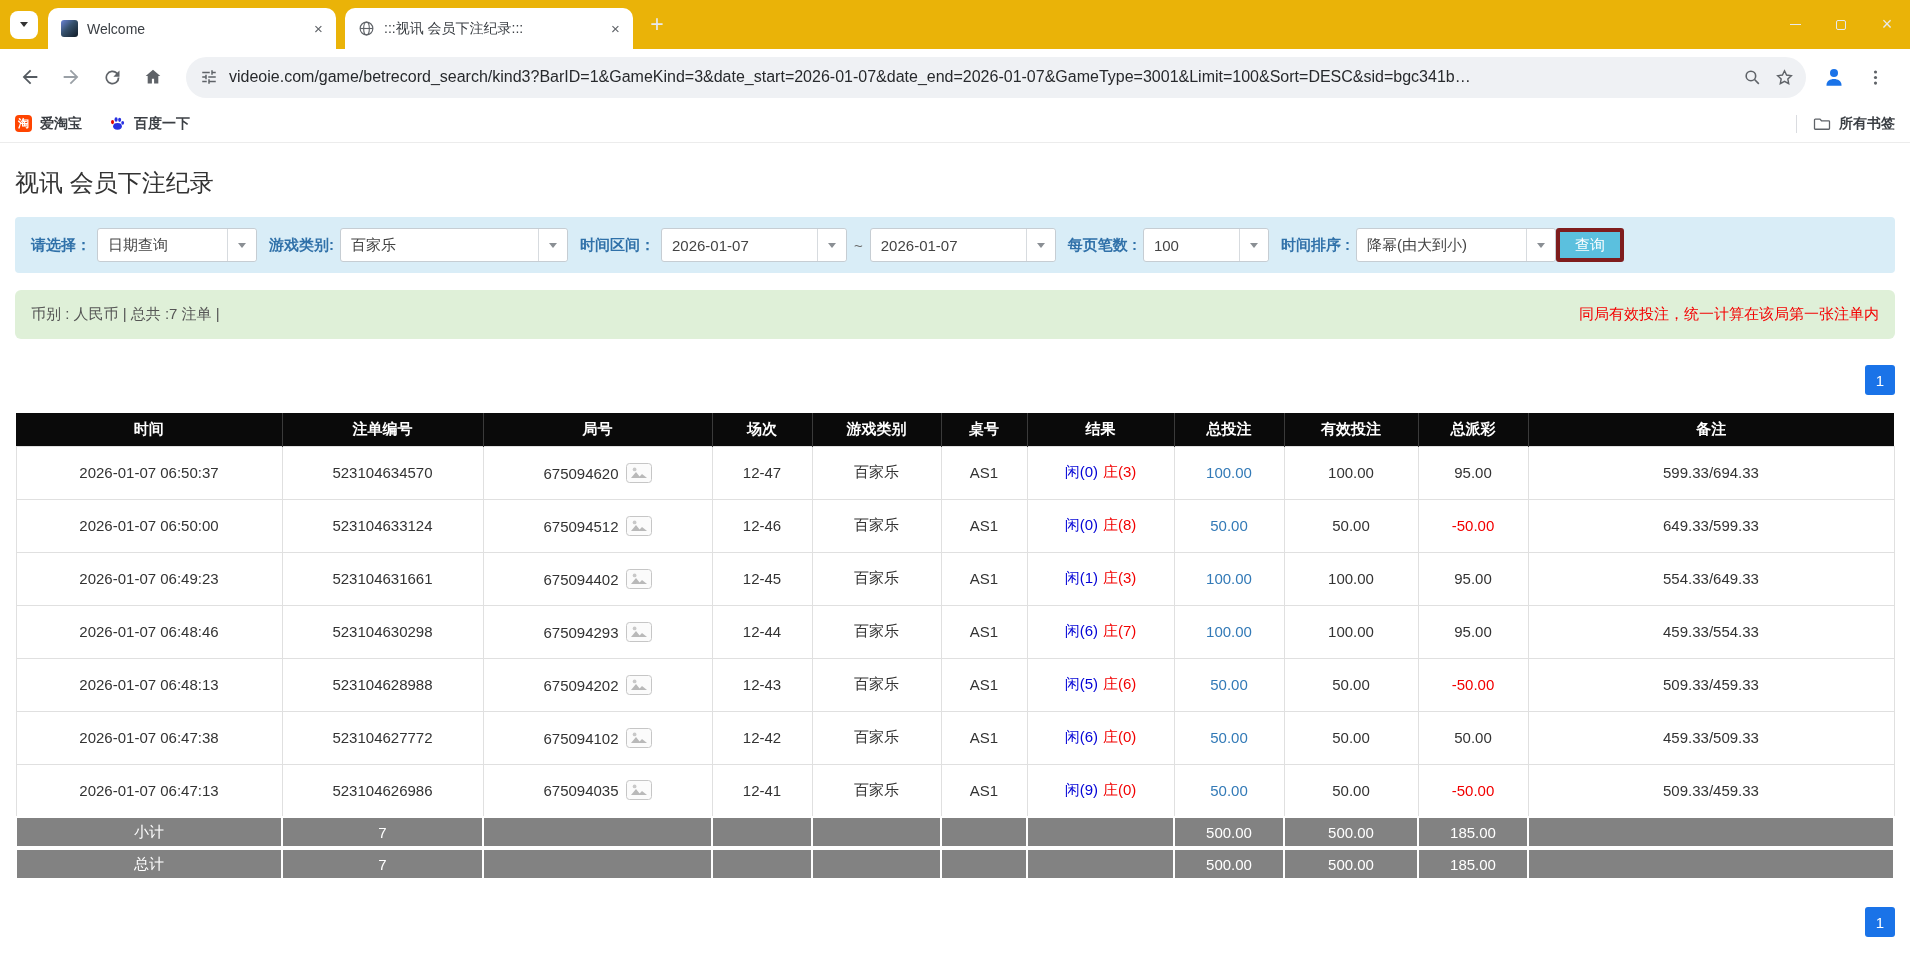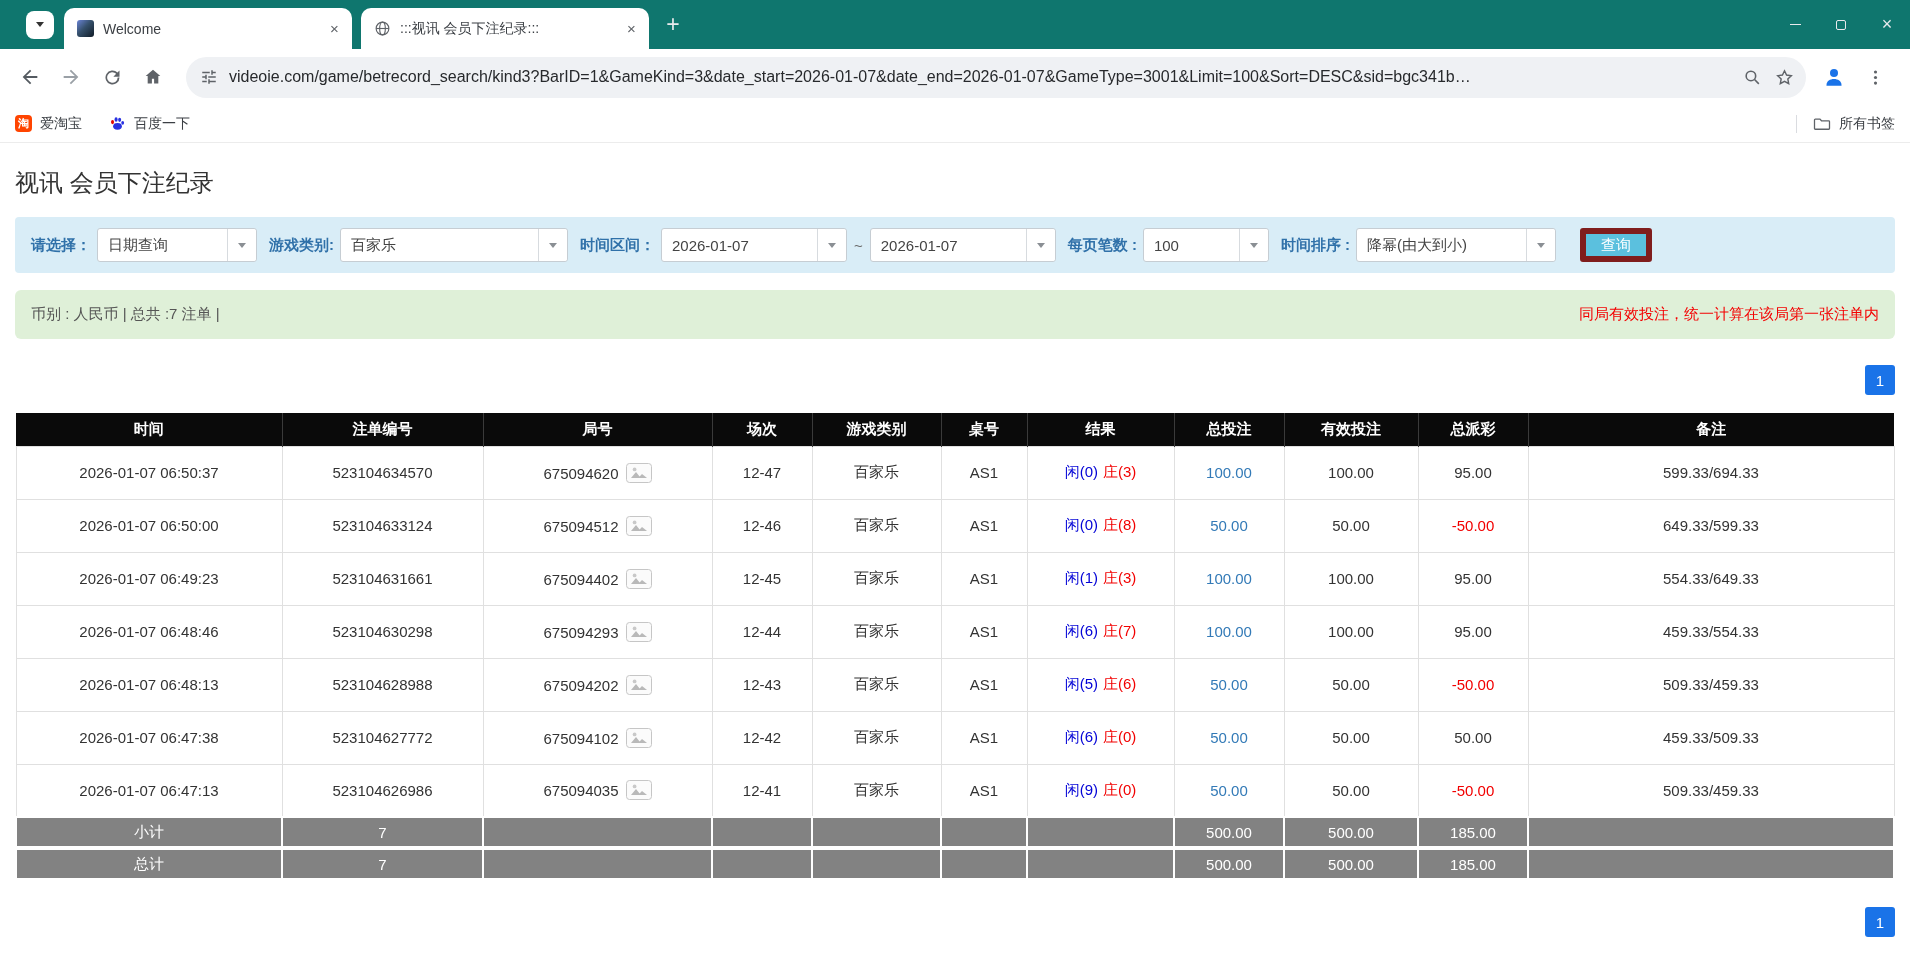--- a/index.html
+++ b/index.html
@@ -4,21 +4,21 @@
 <style>
   * { box-sizing: border-box; }
   html,body { margin:0; padding:0; }
   body {
     width:1910px; height:968px; overflow:hidden;
     background:#fff;
     font-family:"Liberation Sans","DejaVu Sans",sans-serif;
   }
 
   
-  .tabstrip { height:49px; background:#0f766e; display:flex; align-items:flex-end; padding-left:26px; }
+  .tabstrip { height:49px; background:#eab308; display:flex; align-items:flex-end; padding-left:10px; }
   .tab-search-btn { width:28px; height:28px; background:#fff; border-radius:8px; display:flex; align-items:center; justify-content:center; align-self:center; margin-right:10px; }
   .chev-down { width:0; height:0; border-left:4.5px solid transparent; border-right:4.5px solid transparent; border-top:5.5px solid #333; }
   .tab { width:288px; height:41px; background:#fff; border-radius:10px 10px 0 0; display:flex; align-items:center; padding:0 8px 0 13px; margin-right:9px; }
   .tab-favicon { width:17px; height:17px; margin-right:9px; flex:0 0 auto; }
   .fav-photo { border-radius:3px; background:linear-gradient(135deg,#6b84d6 0%,#35506b 45%,#101b26 100%); }
   .tab-title { flex:1; font-size:14px; color:#3b3f44; white-space:nowrap; overflow:hidden; }
   .tab-close { width:19px; height:19px; border-radius:50%; display:flex; align-items:center; justify-content:center; color:#5f6368; font-size:15px; flex:0 0 auto; }
   .tab-close::before { content:"×"; }
   .new-tab-btn { width:30px; height:30px; align-self:center; display:flex; align-items:center; justify-content:center; color:#e8eaed; font-size:23px; font-weight:300; }
   .new-tab-btn::before { content:"+"; }
@@ -29,21 +29,21 @@
   .g-close { color:#e8eaed; font-size:18px; }
   .g-close::before { content:"×"; }
 
   .toolbar { height:56px; background:#fff; display:flex; align-items:center; padding:0 12px; }
   .nav-btn { width:36px; height:36px; border-radius:50%; display:flex; align-items:center; justify-content:center; margin-right:5px; flex:0 0 auto; }
   .omnibox { flex:1; min-width:0; height:41px; background:#eff1f4; border-radius:21px; display:flex; align-items:center; padding:0 6px 0 14px; margin:0 10px; }
   .tune-wrap { margin-right:11px; display:flex; }
   .url-text { flex:1; min-width:0; font-size:16px; color:#27292c; white-space:nowrap; overflow:hidden; }
   .omni-icon { width:32px; height:32px; border-radius:50%; display:flex; align-items:center; justify-content:center; flex:0 0 auto; }
 
-  .bookmarks-bar { height:38px; background:#fff; border-bottom:1px solid #ececec; display:flex; align-items:center; padding:0 15px; font-size:14px; color:#3b3f44; }
+  .bookmarks-bar { height:38px; background:#fff; border-bottom:1px solid #ececec; display:flex; align-items:center; padding:0 15px; font-size:14px; color:#3b3f44;font-weight:bold; }
   .bm-item { display:flex; align-items:center; margin-right:27px; }
   .bm-ico { width:17px; height:17px; margin-right:8px; display:flex; align-items:center; justify-content:center; flex:0 0 auto; }
   .taobao-ico { background:#ff4400; border-radius:4px; color:#fff; font-size:11px; font-weight:700; }
   .taobao-ico::before { content:"淘"; }
   .bm-right { margin-left:auto; display:flex; align-items:flex-end; }
   .bm-divider { width:1px; height:18px; background:#dadce0; margin-right:16px; }
   .folder-wrap { margin-right:8px; display:flex; }
 
   
   .page { padding:0 15px; }
@@ -51,21 +51,21 @@
 
   .filter-bar { background:#d9edf7; border-radius:4px; padding:11px 8px; display:flex; align-items:center; }
   .flabel { color:#3071a9; font-weight:700; font-size:15px; margin:0 6px 0 12px; white-space:nowrap; }
   .flabel.first { margin-left:8px; }
   .sel { display:flex; align-items:stretch; background:#fff; border:1px solid #c6cdd3; border-radius:3px; height:34px; flex:0 0 auto; }
   .sel .val { display:flex; align-items:center; padding:0 10px; font-size:15px; color:#444; flex:1; white-space:nowrap; overflow:hidden; }
   .sel .cbtn { width:29px; border-left:1px solid #d7dbdf; display:flex; align-items:center; justify-content:center; background:#fff; border-radius:0 3px 3px 0; }
   .caret { width:0; height:0; border-left:4px solid transparent; border-right:4px solid transparent; border-top:5px solid #8a8f94; }
   .w-qt { width:160px;gap:28px; } .w-game { width:228px; } .w-date { width:186px; } .w-pp { width:126px; } .w-sort { width:200px; }
   .tilde { color:#666; margin:0 7px; font-size:15px; }
-  .btn-search { margin-left:24px; height:34px; padding:0 15px; background:#5bc0de; border:6px solid #7f1d1d; color:#fff; font-size:15px; border-radius:3px; cursor:pointer; font-family:inherit; }
+  .btn-search { margin-left:0; height:34px; padding:0 15px; background:#5bc0de; border:4px solid #7f1d1d; color:#fff; font-size:15px; border-radius:3px; cursor:pointer; font-family:inherit; }
 
   .summary-bar { margin-top:17px; background:#dff0d8; border-radius:6px; padding:0 16px; height:49px; display:flex; align-items:center; justify-content:space-between; font-size:15px; }
   .summary-left { color:#555; }
   .summary-right { color:#f40000; }
 
   .pager-row { display:flex; justify-content:flex-end; margin:26px 0 18px; }
   .pager-row.bottom { margin:27px 0 0; }
   .pager { min-width:30px; height:30px; padding:0 4px; display:inline-flex; align-items:center; justify-content:center; background:#1a73e8; color:#fff; font-size:15px; border-radius:3px; cursor:pointer; }
 
   table.bets { width:100%; border-collapse:collapse; table-layout:fixed; }

